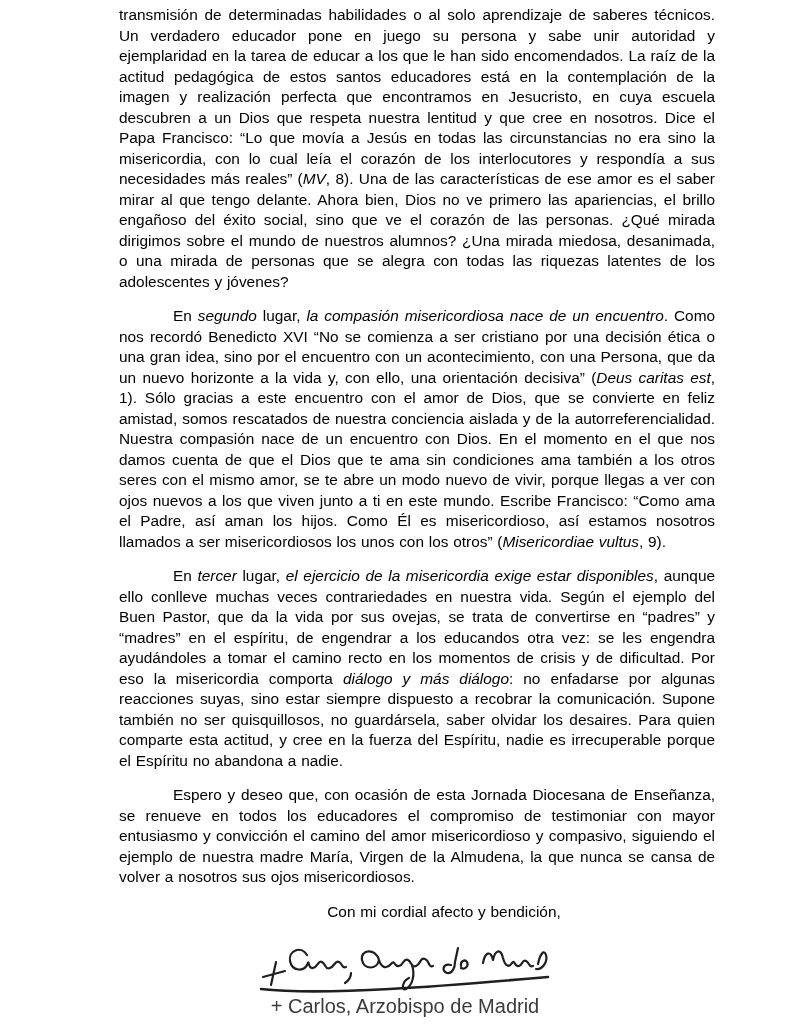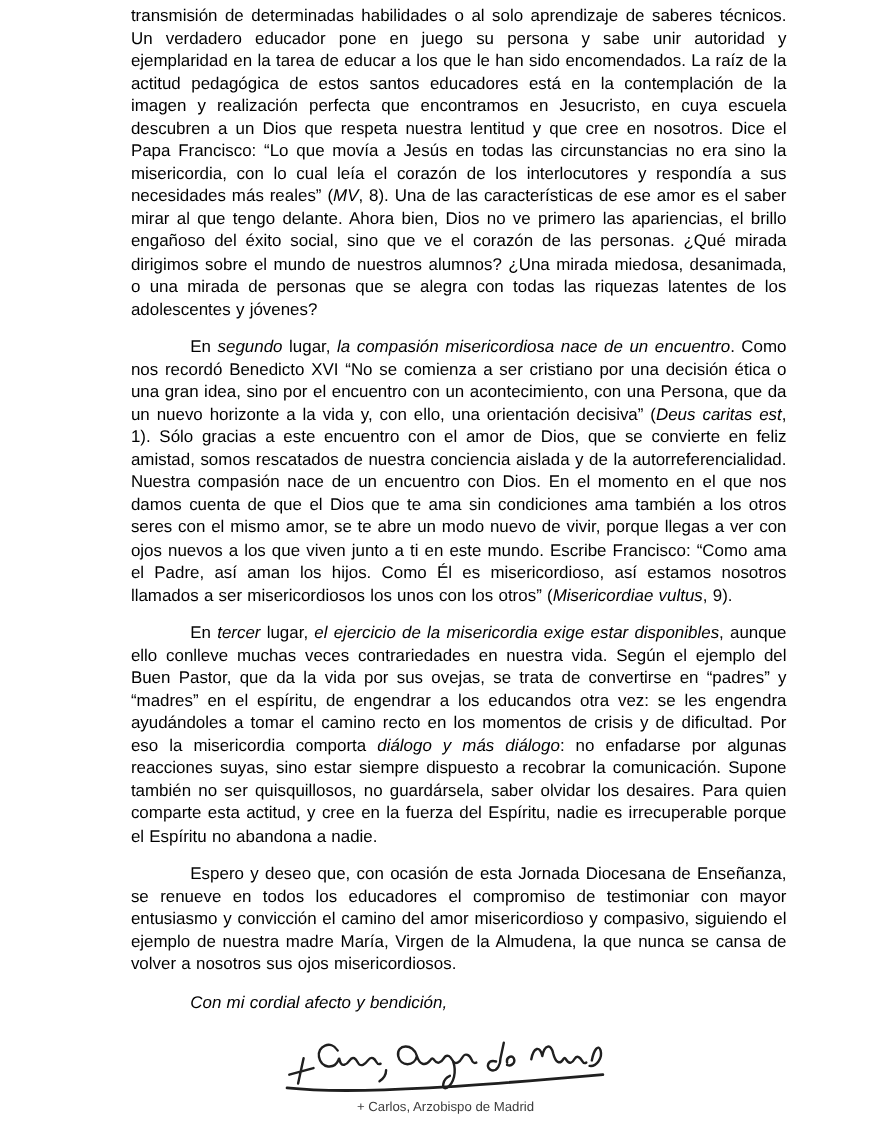--- a/index.html
+++ b/index.html
@@ -29,37 +29,36 @@
     color: #000000;
     word-spacing: 0.5px;
   }
   .para.indent {
     text-indent: 54px;
   }
   .para em {
     font-style: italic;
   }
   .closing {
-    text-align: left;
-    font-style: italic;
+    text-align: center;
   }
   .signature-block {
     margin-left: 130px;
     margin-top: 6px;
     width: 312px;
     text-align: center;
   }
   .signature-svg {
     display: block;
     width: 300px;
     height: 60px;
     margin: 0 auto;
   }
   .typed-name {
-    font-size: 12px;
+    font-size: 20px;
     line-height: 19px;
     color: #3b3b3b;
     margin-top: 1px;
     white-space: nowrap;
   }
 </style>
 </head>
 <body>
 
 <div class="page">

